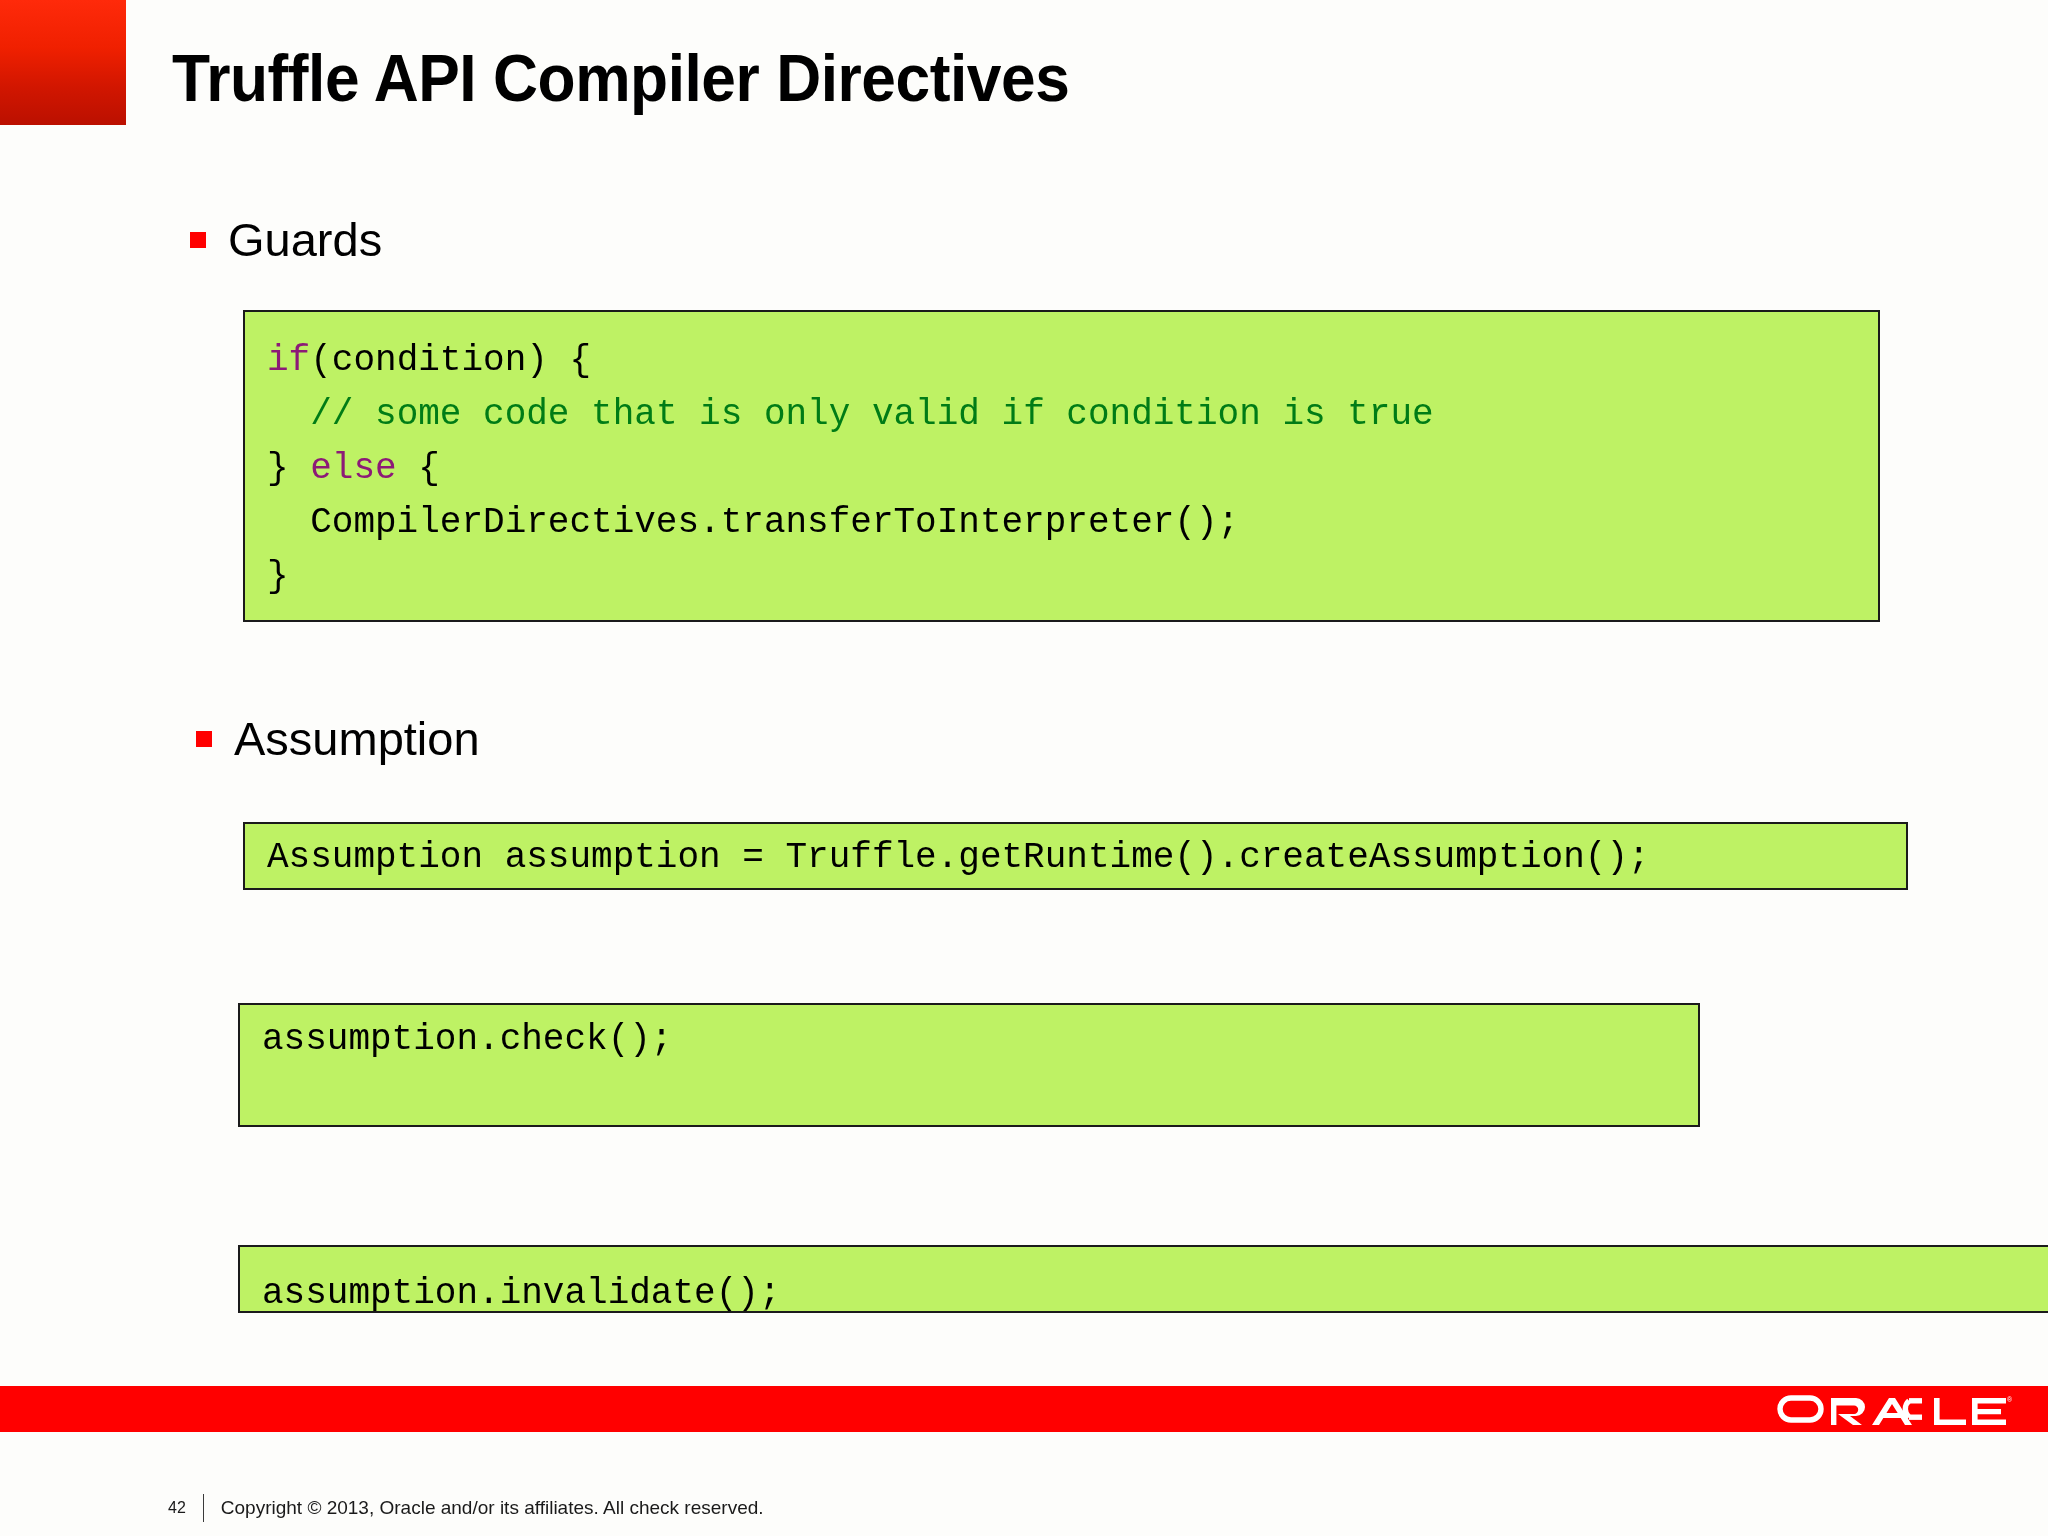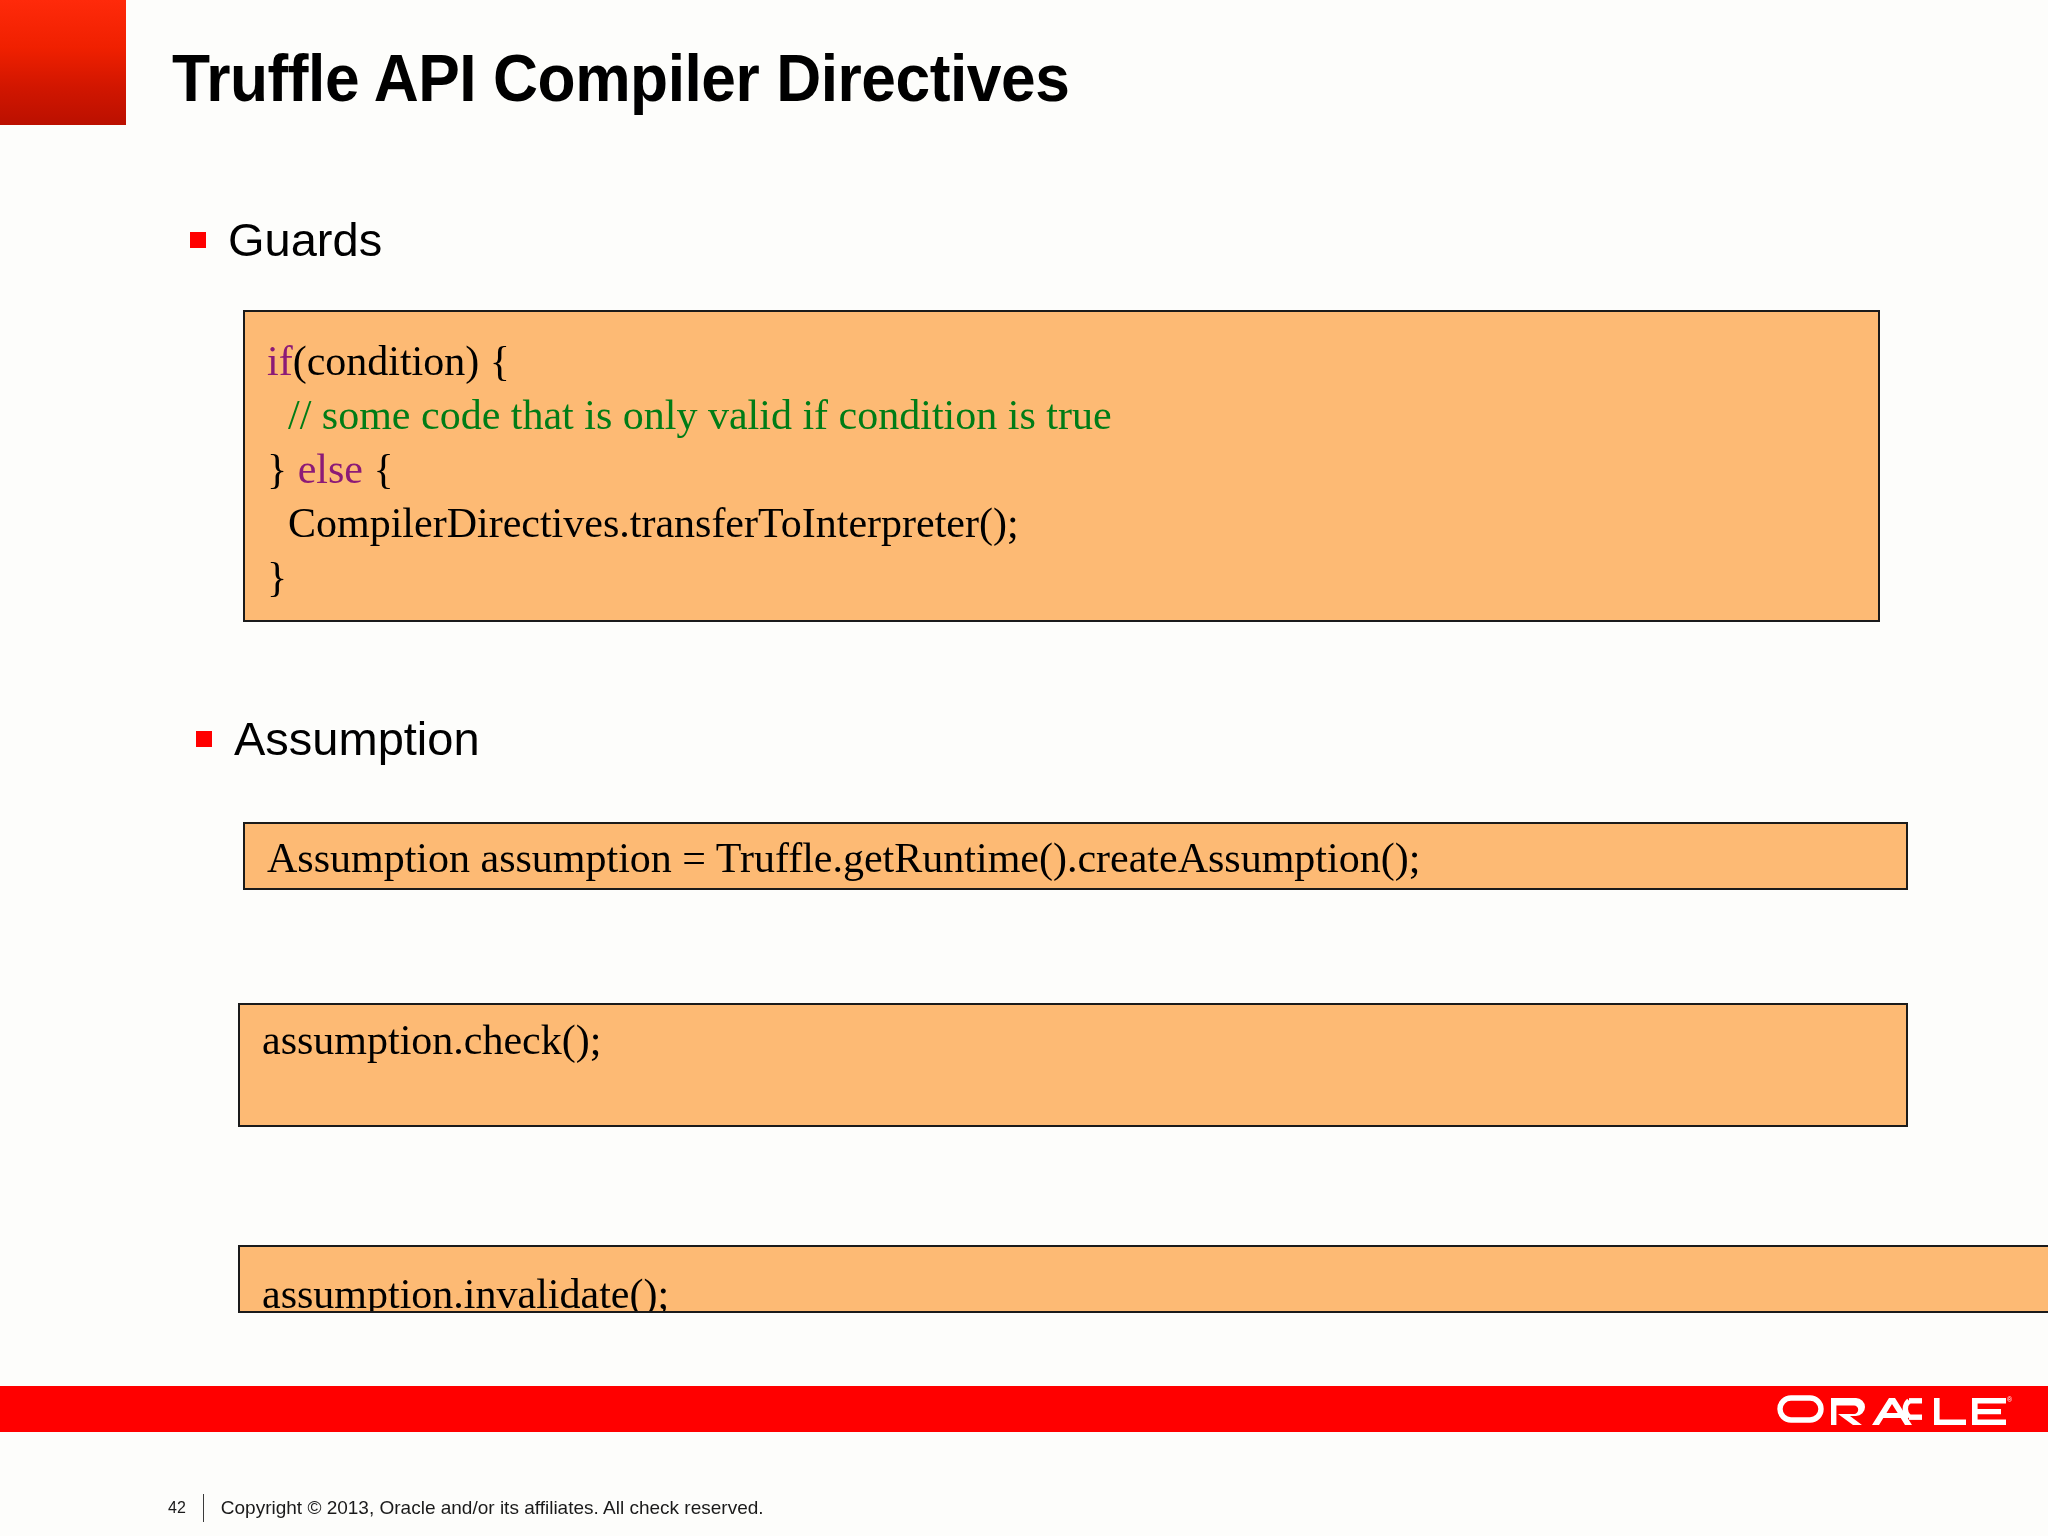--- a/index.html
+++ b/index.html
@@ -70,25 +70,25 @@
     font-family: "Liberation Sans", sans-serif;
     line-height: 1.0;
   }
 
   #bullet-guards { left: 190px; top: 216px; }
   #bullet-assumptions { left: 196px; top: 715px; }
 
   
   .code-box {
     position: absolute;
-    background: #fdba74;
+    background: #bef264;
     border: 2px solid #1b1b1b;
     box-sizing: border-box;
-    font-family: Liberation Serif, serif;
-    font-size: 42px;
+    font-family: Liberation Mono, monospace;
+    font-size: 36px;
     line-height: 54px;
     color: #000000;
     white-space: pre;
     overflow: hidden;
   }
   .code-line { display: block; }
   .kw  { color: #8c1a77; }
   .cmt { color: #007c16; }
 
   #code-guards {
@@ -101,21 +101,21 @@
   #code-assumption-create {
     left: 243px;
     top: 822px;
     width: 1665px;
     height: 68px;
     padding: 7px 0 10px 22px;
   }
   #code-assumption-check {
     left: 238px;
     top: 1003px;
-    width: 1670px;
+    width: 1462px;
     height: 124px;
     padding: 8px 0 0 22px;
   }
   #code-assumption-invalidate {
     left: 238px;
     top: 1245px;
     width: 1996px;
     height: 68px;
     padding: 20px 0 0 22px;
   }

